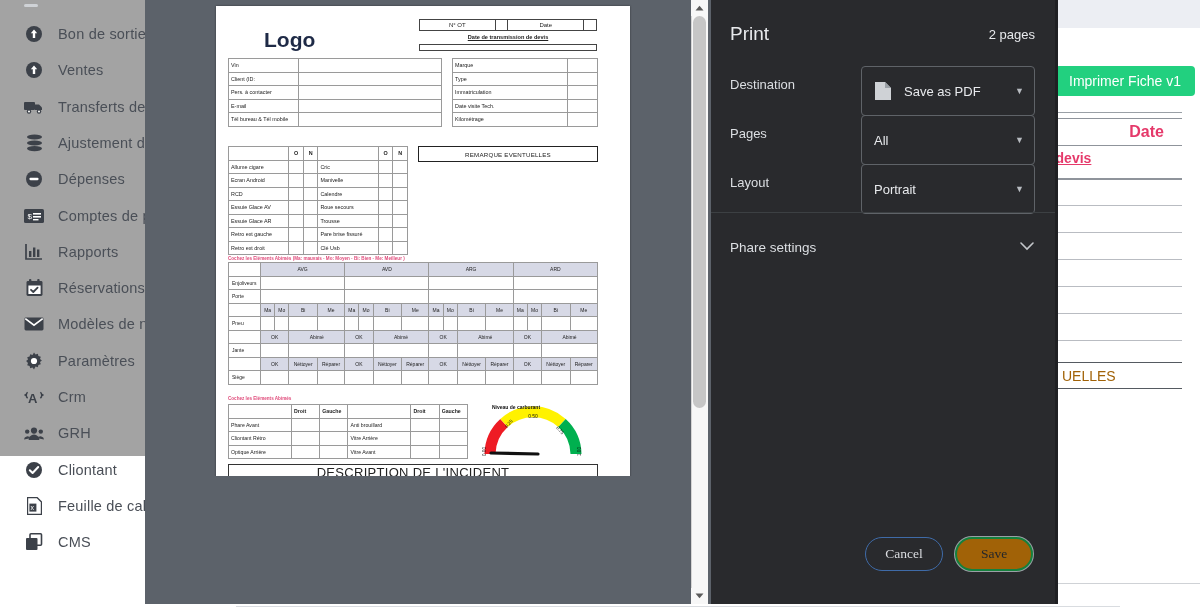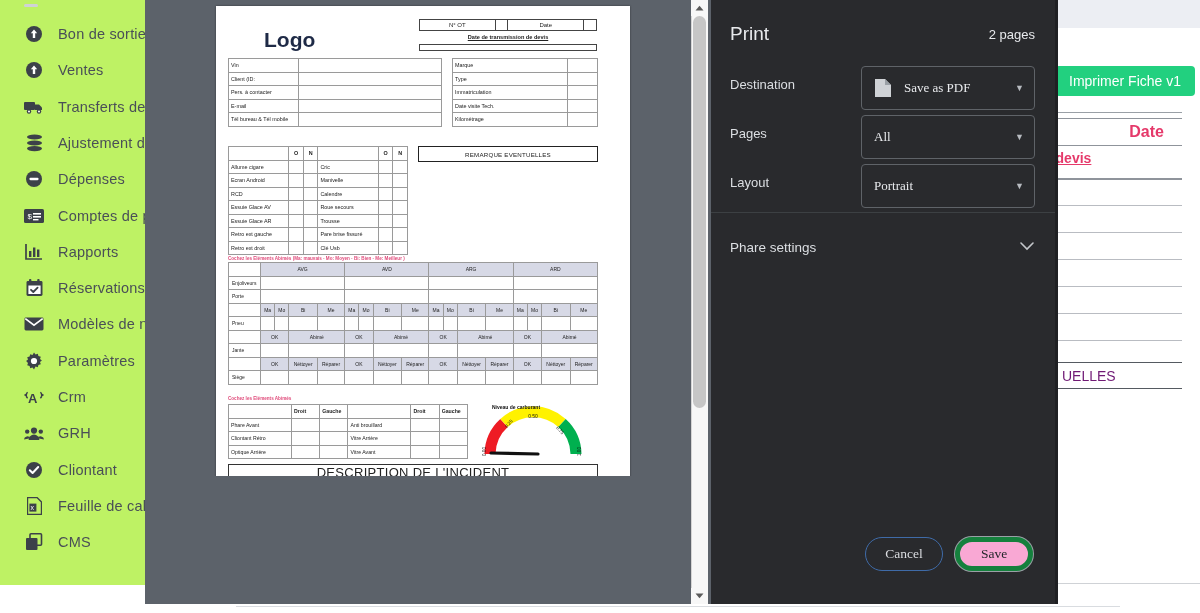--- a/index.html
+++ b/index.html
@@ -6,22 +6,22 @@
   html, body {
     width: 1200px; height: 613px;
     font-family: "Liberation Sans", sans-serif;
     background: #ffffff;
     overflow: hidden;
   }
   #root { position: relative; width: 1200px; height: 613px; background: #fff; }
 
   
   .app-sidebar {
-    position: absolute; left: 0; top: 0; width: 220px; height: 585px;
-    background: #bef264;
+    position: absolute; left: 0; top: 0; width: 220px; height: 456px;
+    background: #a3a3a3;
   }
   .side-top-stub {
     position: absolute; left: 24px; top: 4px; width: 14px; height: 3px;
     background: #cfd2d6; border-radius: 2px;
   }
   .side-item {
     position: absolute; left: 0; width: 220px; height: 36px;
     display: flex; align-items: center; gap: 14px; padding-left: 24px;
     color: #4b5058; font-size: 14.5px; letter-spacing: .2px; white-space: nowrap;
   }
@@ -59,21 +59,21 @@
     position: absolute; left: 820px; top: 150px; height: 22px;
     color: #e5396a; font-size: 14px; font-weight: bold;
     text-decoration: underline; white-space: nowrap;
   }
   .bg-row {
     position: absolute; left: 820px; right: 18px; height: 1px; background: #b9bcc2;
   }
   .bg-uelles {
     position: absolute; left: 820px; top: 362px; right: 18px; height: 27px;
     border-top: 1.5px solid #555a61; border-bottom: 1.5px solid #555a61;
-    display: flex; align-items: center; color: #701a75; font-size: 14px;
+    display: flex; align-items: center; color: #a16207; font-size: 14px;
     padding-left: 22px;
   }
   .bg-bottom-note {
     position: absolute; left: 16px; top: 590px; font-size: 12.5px;
     color: #e5396a; font-weight: bold; white-space: nowrap;
   }
   .bg-bottom-line {
     position: absolute; left: 0; top: 583px; right: 0; height: 1px; background: #cfd2d6;
   }
   .bg-bottom-line2 {
@@ -201,24 +201,24 @@
     padding: 0 20px 0 19px;
   }
   .pd-title { font-size: 19px; color: #e8eaed; font-weight: normal; }
   .pd-pages { font-size: 13px; color: #e8eaed; font-weight: normal; }
 
   .pd-field { position: absolute; left: 0; width: 344px; height: 40px; }
   .pd-field .pd-label {
     position: absolute; left: 19px; top: 11px; font-size: 13px; color: #dcdfe3;
   }
   .pd-select {
-    position: absolute; left: 150px; top: 0; width: 174px; height: 44px;
+    position: absolute; left: 150px; top: 0; width: 174px; height: 50px;
     border: 1px solid #5f6368; border-radius: 4px;
     display: flex; align-items: center; padding: 0 10px 0 12px;
-    font-size: 13px; color: #e8eaed; background: transparent; font-family: Liberation Serif, serif;
+    font-size: 13px; color: #e8eaed; background: transparent;
   }
   .pd-select .pdf-ico { margin-right: 12px; display: flex; align-items: center; }
   .pd-select .caret { margin-left: auto; color: #b7bbc0; font-size: 9px; }
 
   .pd-divider {
     position: absolute; left: 0; top: 212px; width: 344px; height: 1px; background: #3c4043;
   }
   .pd-more {
     position: absolute; left: 0; top: 228px; width: 344px; height: 38px;
     display: flex; align-items: center; justify-content: space-between;
@@ -231,21 +231,21 @@
     display: flex; align-items: center; justify-content: flex-end; gap: 12px;
     padding-right: 22px;
   }
   .pd-btn {
     height: 34px; min-width: 78px; border-radius: 18px; font-size: 13.5px;
     display: flex; align-items: center; justify-content: center;
     font-family: Liberation Serif, serif; cursor: default;
   }
   .pd-btn.cancel { border: 1px solid #3f6ba8; color: #dadce0; background: transparent; }
   .pd-btn.save {
-    background: #f9a8d4; color: #24272b; border: 5px solid #15803d;
+    background: #a16207; color: #24272b; border: 2px solid #15803d;
     box-shadow: 0 0 0 1px #9aa0a6;
   }
   .outer-right-strip {
     position: absolute; left: 1055px; top: 0; width: 3px; height: 604px; background: #1f2023;
   }
 </style>
 </head>
 <body>
 
 <div id="root">

